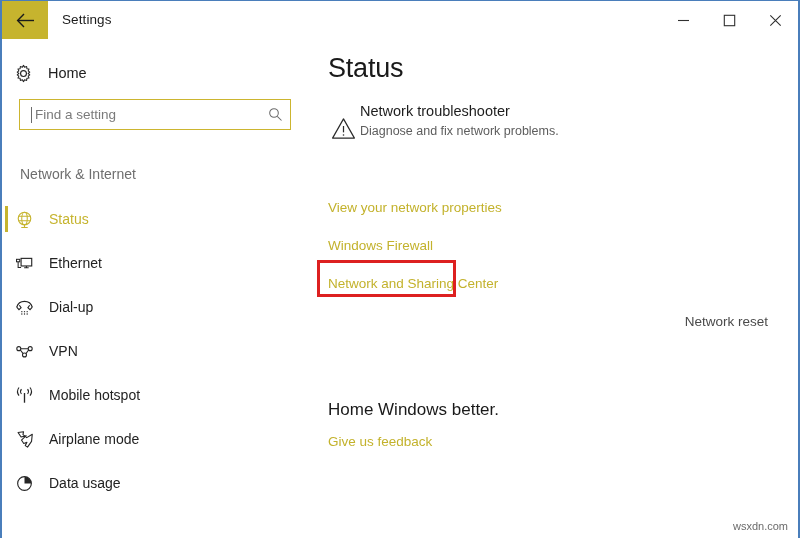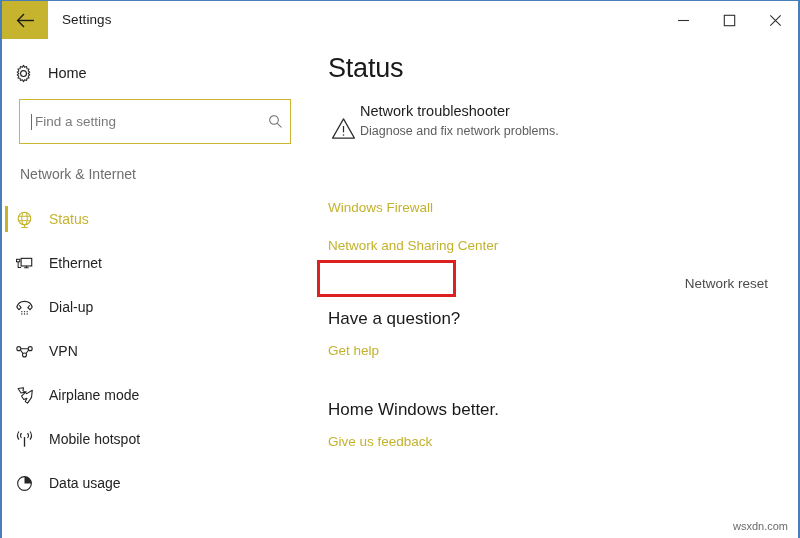--- a/index.html
+++ b/index.html
@@ -98,21 +98,21 @@
     font-size: 14.5px;
     color: #202020;
     margin-left: 4px;
   }
 
   .search-wrap {
     position: absolute;
     left: 17px;
     top: 60px;
     width: 272px;
-    height: 45px;
+    height: 31px;
     border: 1.6px solid #ccb52f;
     box-sizing: border-box;
     background: #ffffff;
     display: flex;
     align-items: center;
     cursor: text;
   }
   .search-caret {
     width: 1px;
     height: 16px;
@@ -410,38 +410,38 @@
             <path d="M5.7 8.4 L8.5 12.2 M14.3 8.4 L11.5 12.2 M6.1 7 H13.9" stroke="#262626" stroke-width="1.1" fill="none"></path>
           </svg>
         </span>
         <span class="nav-label">VPN</span>
       </div>
 
       <div class="nav-item">
         <span class="accent"></span>
         <span class="nav-ico">
           <svg width="19" height="19" viewBox="0 0 20 20">
-            <path d="M3.2 2.6 L6.4 7.4 L11.8 6 L6.8 10.6 L9.2 14.2 L12.6 13 L10.8 16.4 L13.2 18 L17.4 12 L18.2 4.4 L12.4 8 L8.4 4.8 L9 1.8 Z" fill="none" stroke="#262626" stroke-width="1.15" stroke-linejoin="round"></path>
-          </svg>
-        </span>
-        <span class="nav-label">Airplane mode</span>
-      </div>
-
-      <div class="nav-item">
-        <span class="accent"></span>
-        <span class="nav-ico">
-          <svg width="19" height="19" viewBox="0 0 20 20">
             <path d="M10 7.4 V17.6" stroke="#262626" stroke-width="1.4" fill="none"></path>
             <path d="M6.8 8.4 A4 4 0 0 1 6.8 3.4" fill="none" stroke="#262626" stroke-width="1.2"></path>
             <path d="M13.2 8.4 A4 4 0 0 0 13.2 3.4" fill="none" stroke="#262626" stroke-width="1.2"></path>
             <path d="M4.2 10.2 A7.2 7.2 0 0 1 4.2 1.6" fill="none" stroke="#262626" stroke-width="1.2"></path>
             <path d="M15.8 10.2 A7.2 7.2 0 0 0 15.8 1.6" fill="none" stroke="#262626" stroke-width="1.2"></path>
           </svg>
         </span>
         <span class="nav-label">Mobile hotspot</span>
+      </div>
+
+      <div class="nav-item">
+        <span class="accent"></span>
+        <span class="nav-ico">
+          <svg width="19" height="19" viewBox="0 0 20 20">
+            <path d="M3.2 2.6 L6.4 7.4 L11.8 6 L6.8 10.6 L9.2 14.2 L12.6 13 L10.8 16.4 L13.2 18 L17.4 12 L18.2 4.4 L12.4 8 L8.4 4.8 L9 1.8 Z" fill="none" stroke="#262626" stroke-width="1.15" stroke-linejoin="round"></path>
+          </svg>
+        </span>
+        <span class="nav-label">Airplane mode</span>
       </div>
 
       <div class="nav-item">
         <span class="accent"></span>
         <span class="nav-ico">
           <svg width="19" height="19" viewBox="0 0 20 20">
             <circle cx="10" cy="10" r="7.2" fill="none" stroke="#262626" stroke-width="1.2"></circle>
             <path d="M10 10 V2.8 A7.2 7.2 0 0 1 17.2 10 Z" fill="#262626"></path>
           </svg>
         </span>
@@ -463,29 +463,26 @@
           <circle cx="13" cy="18.8" r=".85" fill="#2a2a2a"></circle>
         </svg>
       </span>
       <span>
         <span class="trouble-title">Network troubleshooter</span><br>
         <span class="trouble-sub">Diagnose and fix network problems.</span>
       </span>
     </div>
 
     <div class="links">
+      <a class="link" href="#">View your network properties</a>
       <a class="link" href="#">Windows Firewall</a>
       <a class="link" href="#">Network and Sharing Center</a>
       <a class="link neutral" href="#">Network reset</a>
     </div>
 
-    <div class="section q">
-      <div class="section-title">Have a question?</div>
-      <a class="section-link" href="#">Get help</a>
-    </div>
 
     <div class="section w">
       <div class="section-title">Home Windows better.</div>
       <a class="section-link" href="#">Give us feedback</a>
     </div>
 
   </div>
 
   <div class="highlight-box"></div>
 

